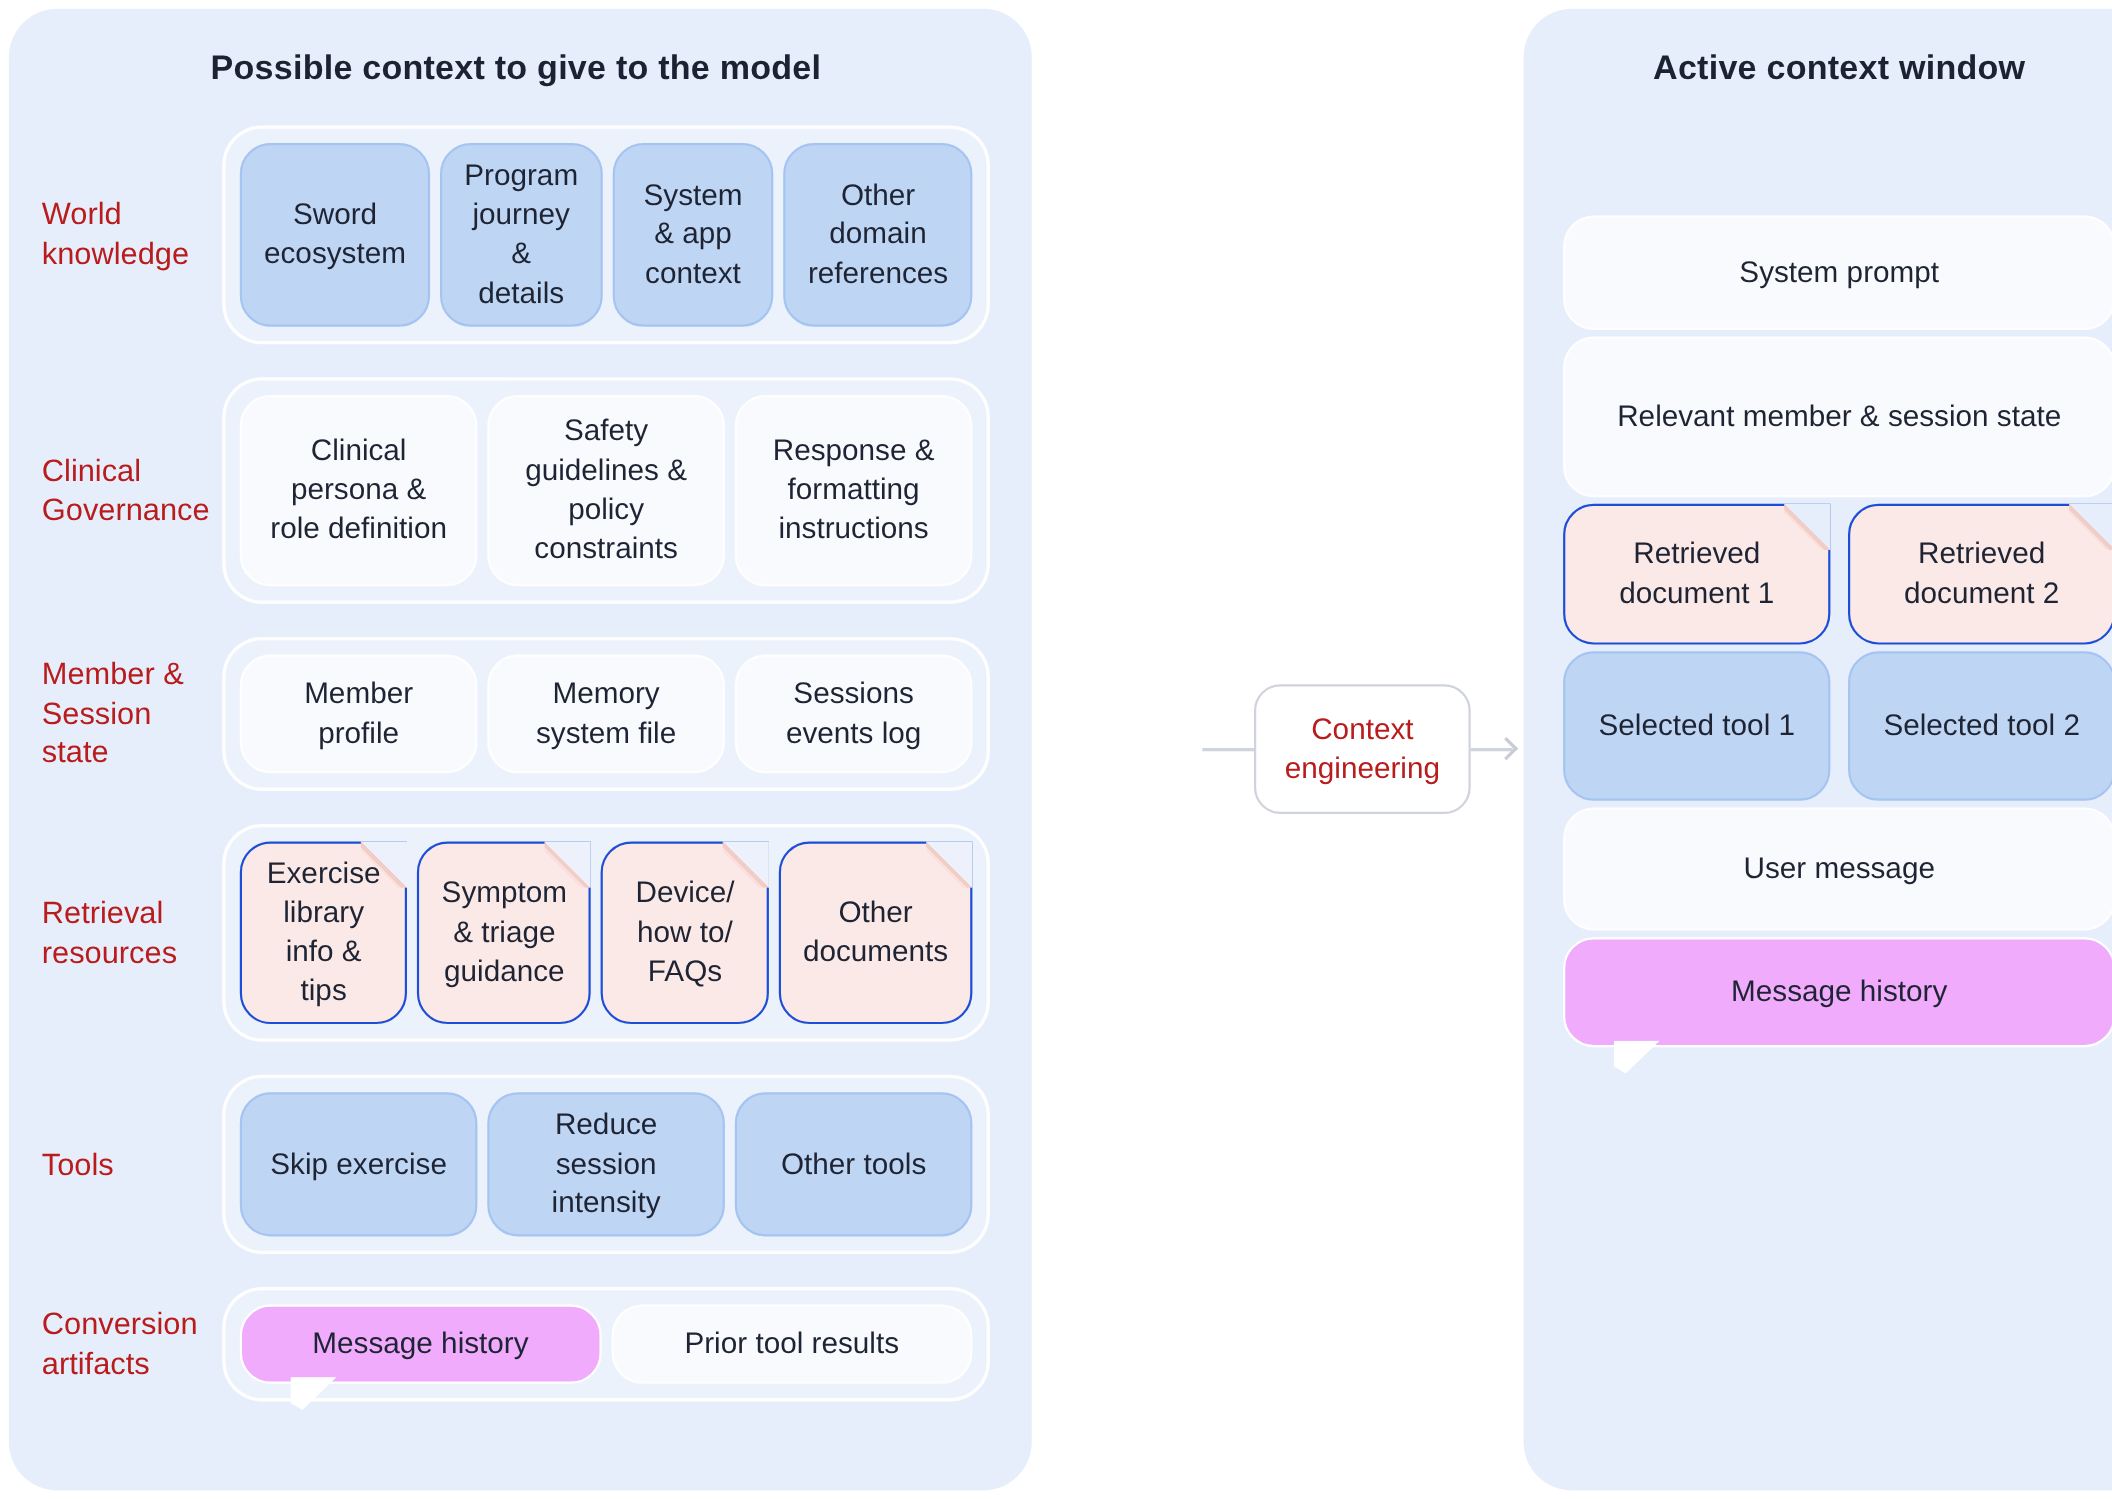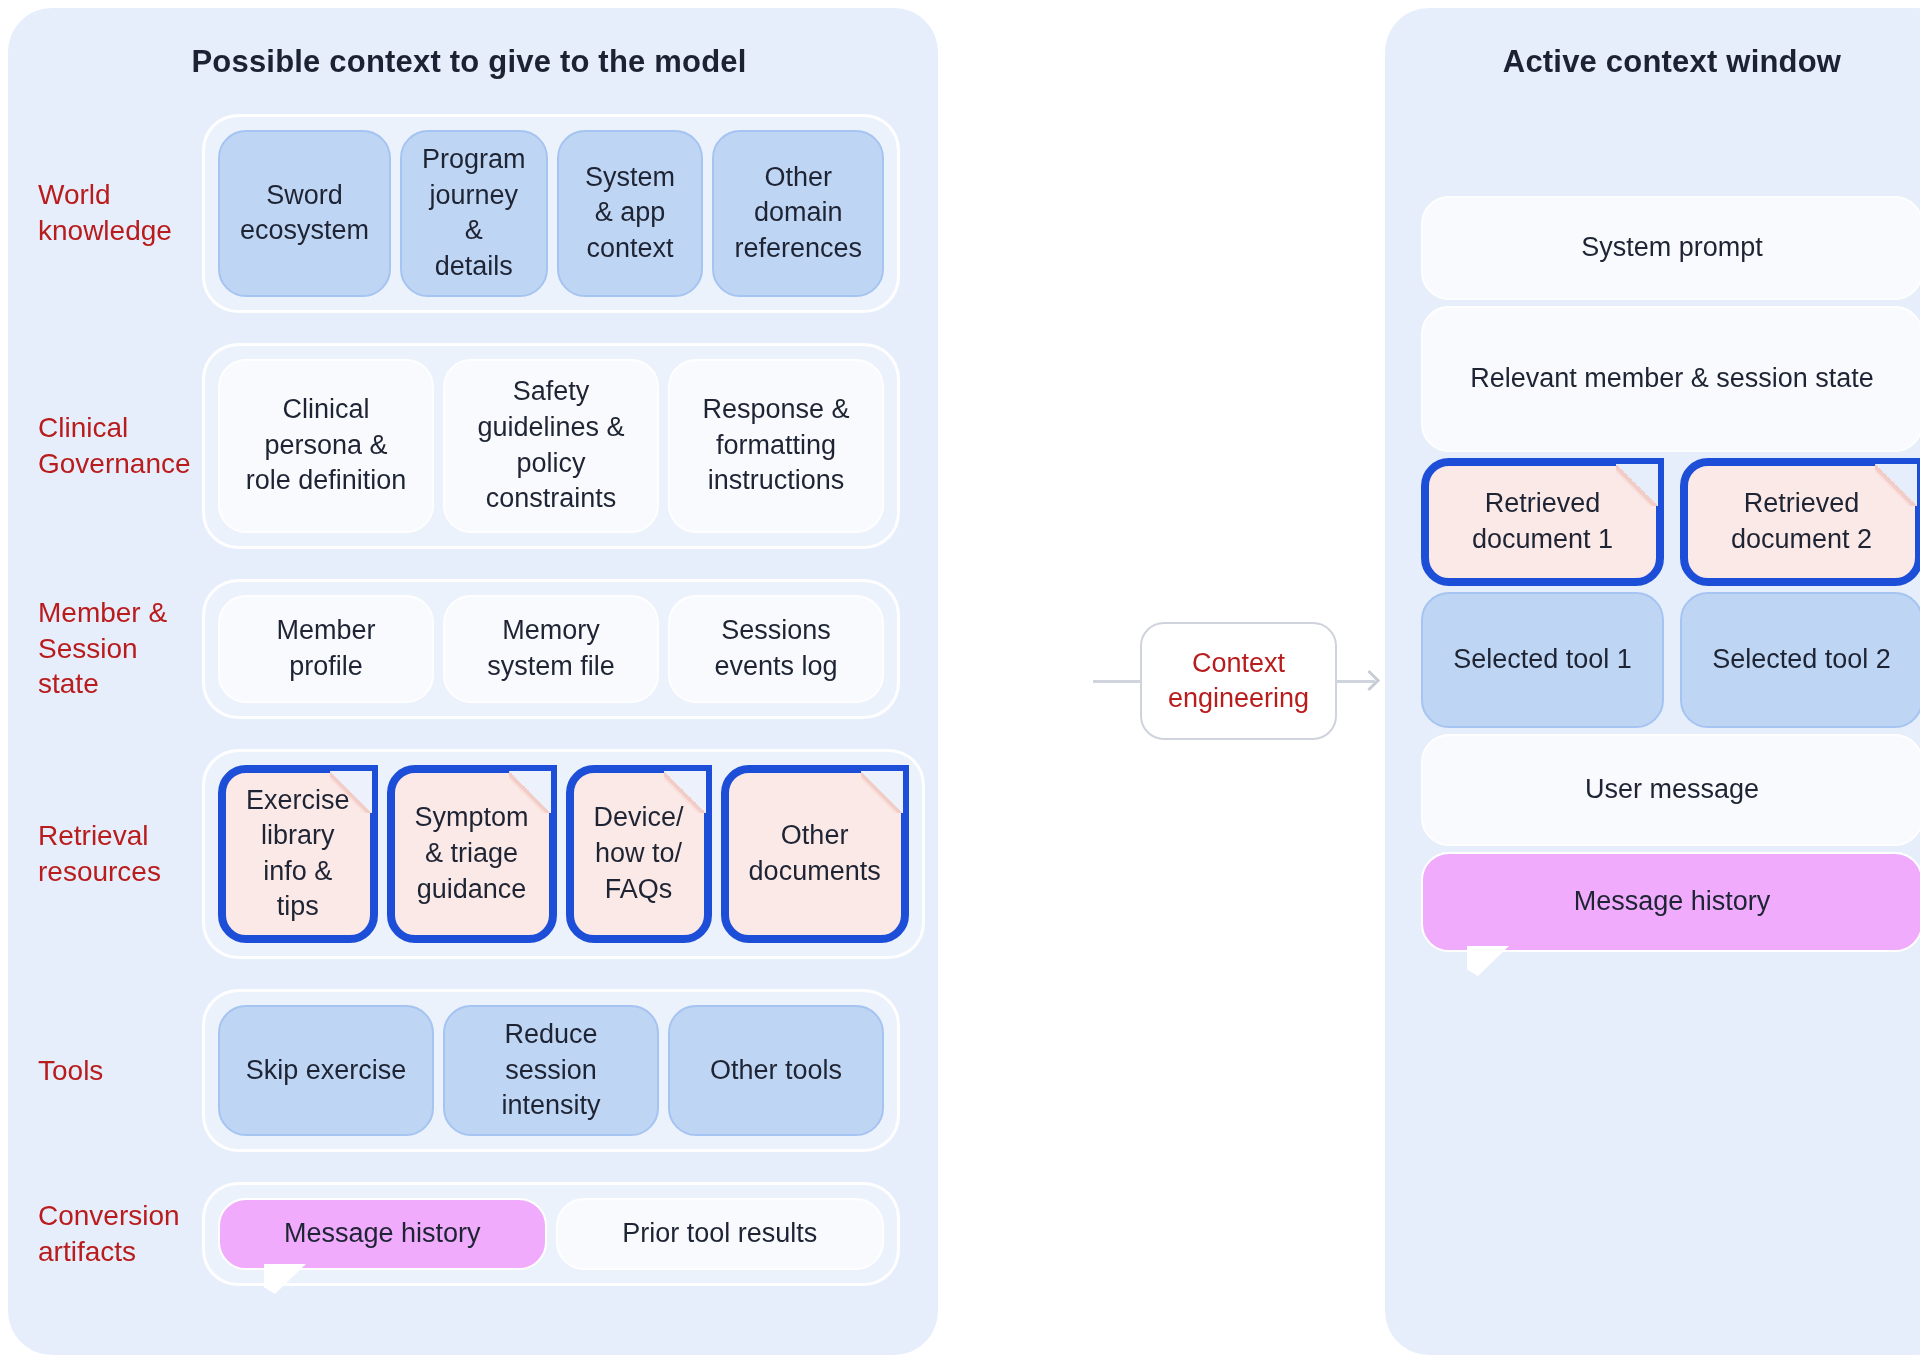--- a/index.html
+++ b/index.html
@@ -40,21 +40,21 @@
 
   
   .chip {
     flex:1; display:flex; align-items:center; justify-content:center;
     text-align:center; font-size:27px; line-height:1.32; color:#1E2433;
     border-radius:28px; padding:10px 20px; position:relative;
   }
   .chip--blue  { background:#BFD5F4; border:2px solid #A5C4F1; }
   .chip--light { background:#F8FAFE; border:2px solid #FEFEFF; }
   .chip--doc   {
-    background:#FBE9E7; border:8px solid #1d4ed8;
+    background:#FBE9E7; border:2px solid #1d4ed8;
     border-top-right-radius:0;
   }
   .chip--doc::before {           
     content:""; position:absolute; top:-2px; right:-2px;
     width:42px; height:42px;
     background:linear-gradient(to top right, transparent 0 49.5%, var(--cutbg) 50% 100%);
   }
   .chip--doc::after {            
     content:""; position:absolute; top:-2px; right:-2px;
     width:42px; height:42px;

